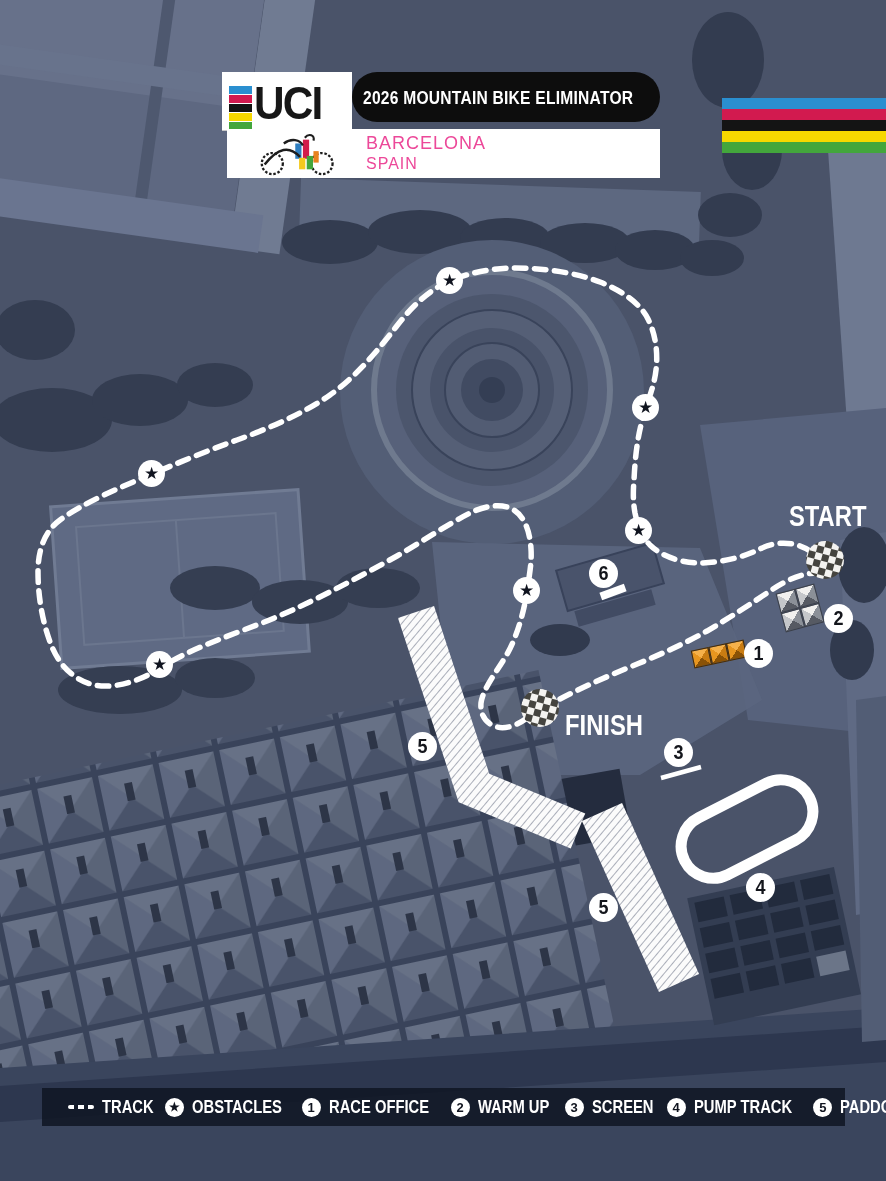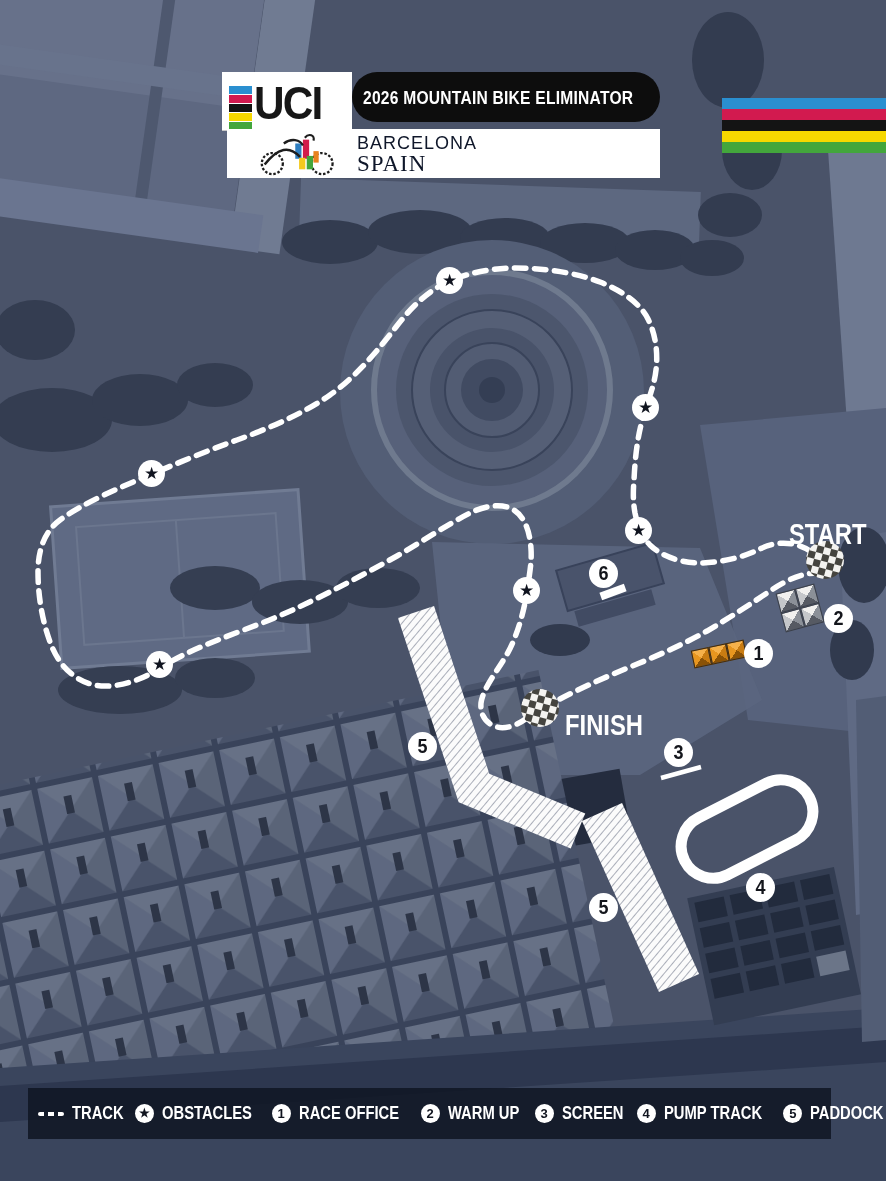--- a/index.html
+++ b/index.html
@@ -13,45 +13,45 @@
            border-bottom:1px solid #c9c9c9;display:flex;align-items:flex-end;}
   .uci-stripes{width:23px;height:44px;margin-left:7px;display:flex;flex-direction:column;gap:1px;}
   .uci-stripes i{flex:1;display:block;}
   .uci-word{font-weight:bold;font-size:46px;color:#171717;letter-spacing:-2px;margin-left:2px;
             transform:scaleX(.92);transform-origin:0 50%;}
   .title-box{position:absolute;left:352px;top:72px;width:308px;height:50px;background:#0d0d0d;
              color:#fff;display:flex;flex-direction:column;justify-content:center;padding-left:11px;box-sizing:border-box;border-radius:25px;}
   .title-box .ln{font-weight:bold;font-size:19px;line-height:23px;letter-spacing:.3px;}
   .title-rainbow{position:absolute;left:352px;top:122px;width:308px;height:6px;}
   .city-box{position:absolute;left:227px;top:129px;width:433px;height:49px;background:#fff;display:flex;align-items:center;}
-  .city-text{margin-left:8px;color:#0f172a;}
+  .city-text{margin-left:17px;color:#ec4899;}
   .city-text .c1{font-size:18px;line-height:21px;letter-spacing:1px;}
-  .city-text .c2{font-size:23px;line-height:20px;letter-spacing:1px;font-family:Liberation Serif, serif;}
+  .city-text .c2{font-size:16px;line-height:20px;letter-spacing:1px;}
   .bike{margin-left:26px;width:96px;height:44px;flex:none;}
   .flag{position:absolute;left:722px;top:98px;width:164px;height:55px;display:flex;flex-direction:column;}
   .flag i{flex:1;display:block;}
 
   
   .map-label{position:absolute;color:#fff;font-weight:bold;font-size:29px;text-transform:uppercase;}
   .badge{position:absolute;width:29px;height:29px;border-radius:50%;background:#fff;color:#14161c;
          font-weight:bold;font-size:20px;line-height:29px;text-align:center;}
   .badge span{display:inline-block;transform:scaleX(.9);}
   .star-marker{position:absolute;width:27px;height:27px;border-radius:50%;background:#fff;color:#10141f;
                display:flex;align-items:center;justify-content:center;font-size:17px;line-height:1;}
   .diamond{position:absolute;left:780px;top:588px;width:40px;height:40px;transform:rotate(-15deg);
            display:grid;grid-template-columns:20px 20px;grid-template-rows:20px 20px;}
   .pyr{width:20px;height:20px;box-sizing:border-box;border:1px solid #3c4049;
        background:conic-gradient(from -45deg,#f2f1ef 0 90deg,#8b9098 0 180deg,#565a63 0 270deg,#c5c7ca 0);}
   .tents{position:absolute;left:692px;top:645px;width:54px;height:18px;transform:rotate(-12deg);display:flex;}
   .tent{width:18px;height:18px;box-sizing:border-box;border:1px solid #4a2c02;
         background:conic-gradient(from -45deg,#f6b14a 0 90deg,#c97c12 0 180deg,#8a5206 0 270deg,#e8961f 0);}
 
   
-  .legend{position:absolute;left:28px;top:1088px;width:803px;height:51px;background:rgba(14,20,34,.83);
-          display:flex;align-items:center;justify-content:space-between;padding:0 10px;box-sizing:border-box;}
+  .legend{position:absolute;left:42px;top:1088px;width:803px;height:38px;background:rgba(14,20,34,.83);
+          display:flex;align-items:center;justify-content:space-between;padding:0 26px;box-sizing:border-box;}
   .leg-item{display:flex;align-items:center;gap:8px;color:#fff;font-weight:bold;font-size:18px;}
   .leg-circle{width:19px;height:19px;border-radius:50%;background:#fff;color:#10141f;
               font-size:13px;line-height:19px;text-align:center;font-weight:bold;flex:none;}
   .leg-circle.star{font-size:12px;}
   .leg-dash{width:26px;height:4px;flex:none;border-radius:2px;
             background:repeating-linear-gradient(90deg,#fff 0 6px,transparent 6px 10px);}
 </style>
 </head>
 <body>
 
@@ -236,21 +236,21 @@
   </div>
 
   <div class="badge" style="left:744px;top:639px;"><span>1</span></div>
   <div class="badge" style="left:824px;top:604px;"><span>2</span></div>
   <div class="badge" style="left:664px;top:738px;"><span>3</span></div>
   <div class="badge" style="left:746px;top:873px;"><span>4</span></div>
   <div class="badge" style="left:408px;top:732px;"><span>5</span></div>
   <div class="badge" style="left:589px;top:893px;"><span>5</span></div>
   <div class="badge" style="left:589px;top:559px;"><span>6</span></div>
 
-  <div class="map-label" style="left:789px;top:500px;margin-top:18px;"><span class="cond">START</span></div>
+  <div class="map-label" style="left:789px;top:500px;"><span class="cond">START</span></div>
   <div class="map-label" style="left:565px;top:702px;margin-top:7px;"><span class="cond">FINISH</span></div>
 
   <div class="uci-box">
     <span class="uci-stripes">
       <i style="background:#2a8fd0"></i>
         <i style="background:#d21a4f"></i>
         <i style="background:#141414"></i>
         <i style="background:#f6d800"></i>
         <i style="background:#43a63c"></i>
     </span>

